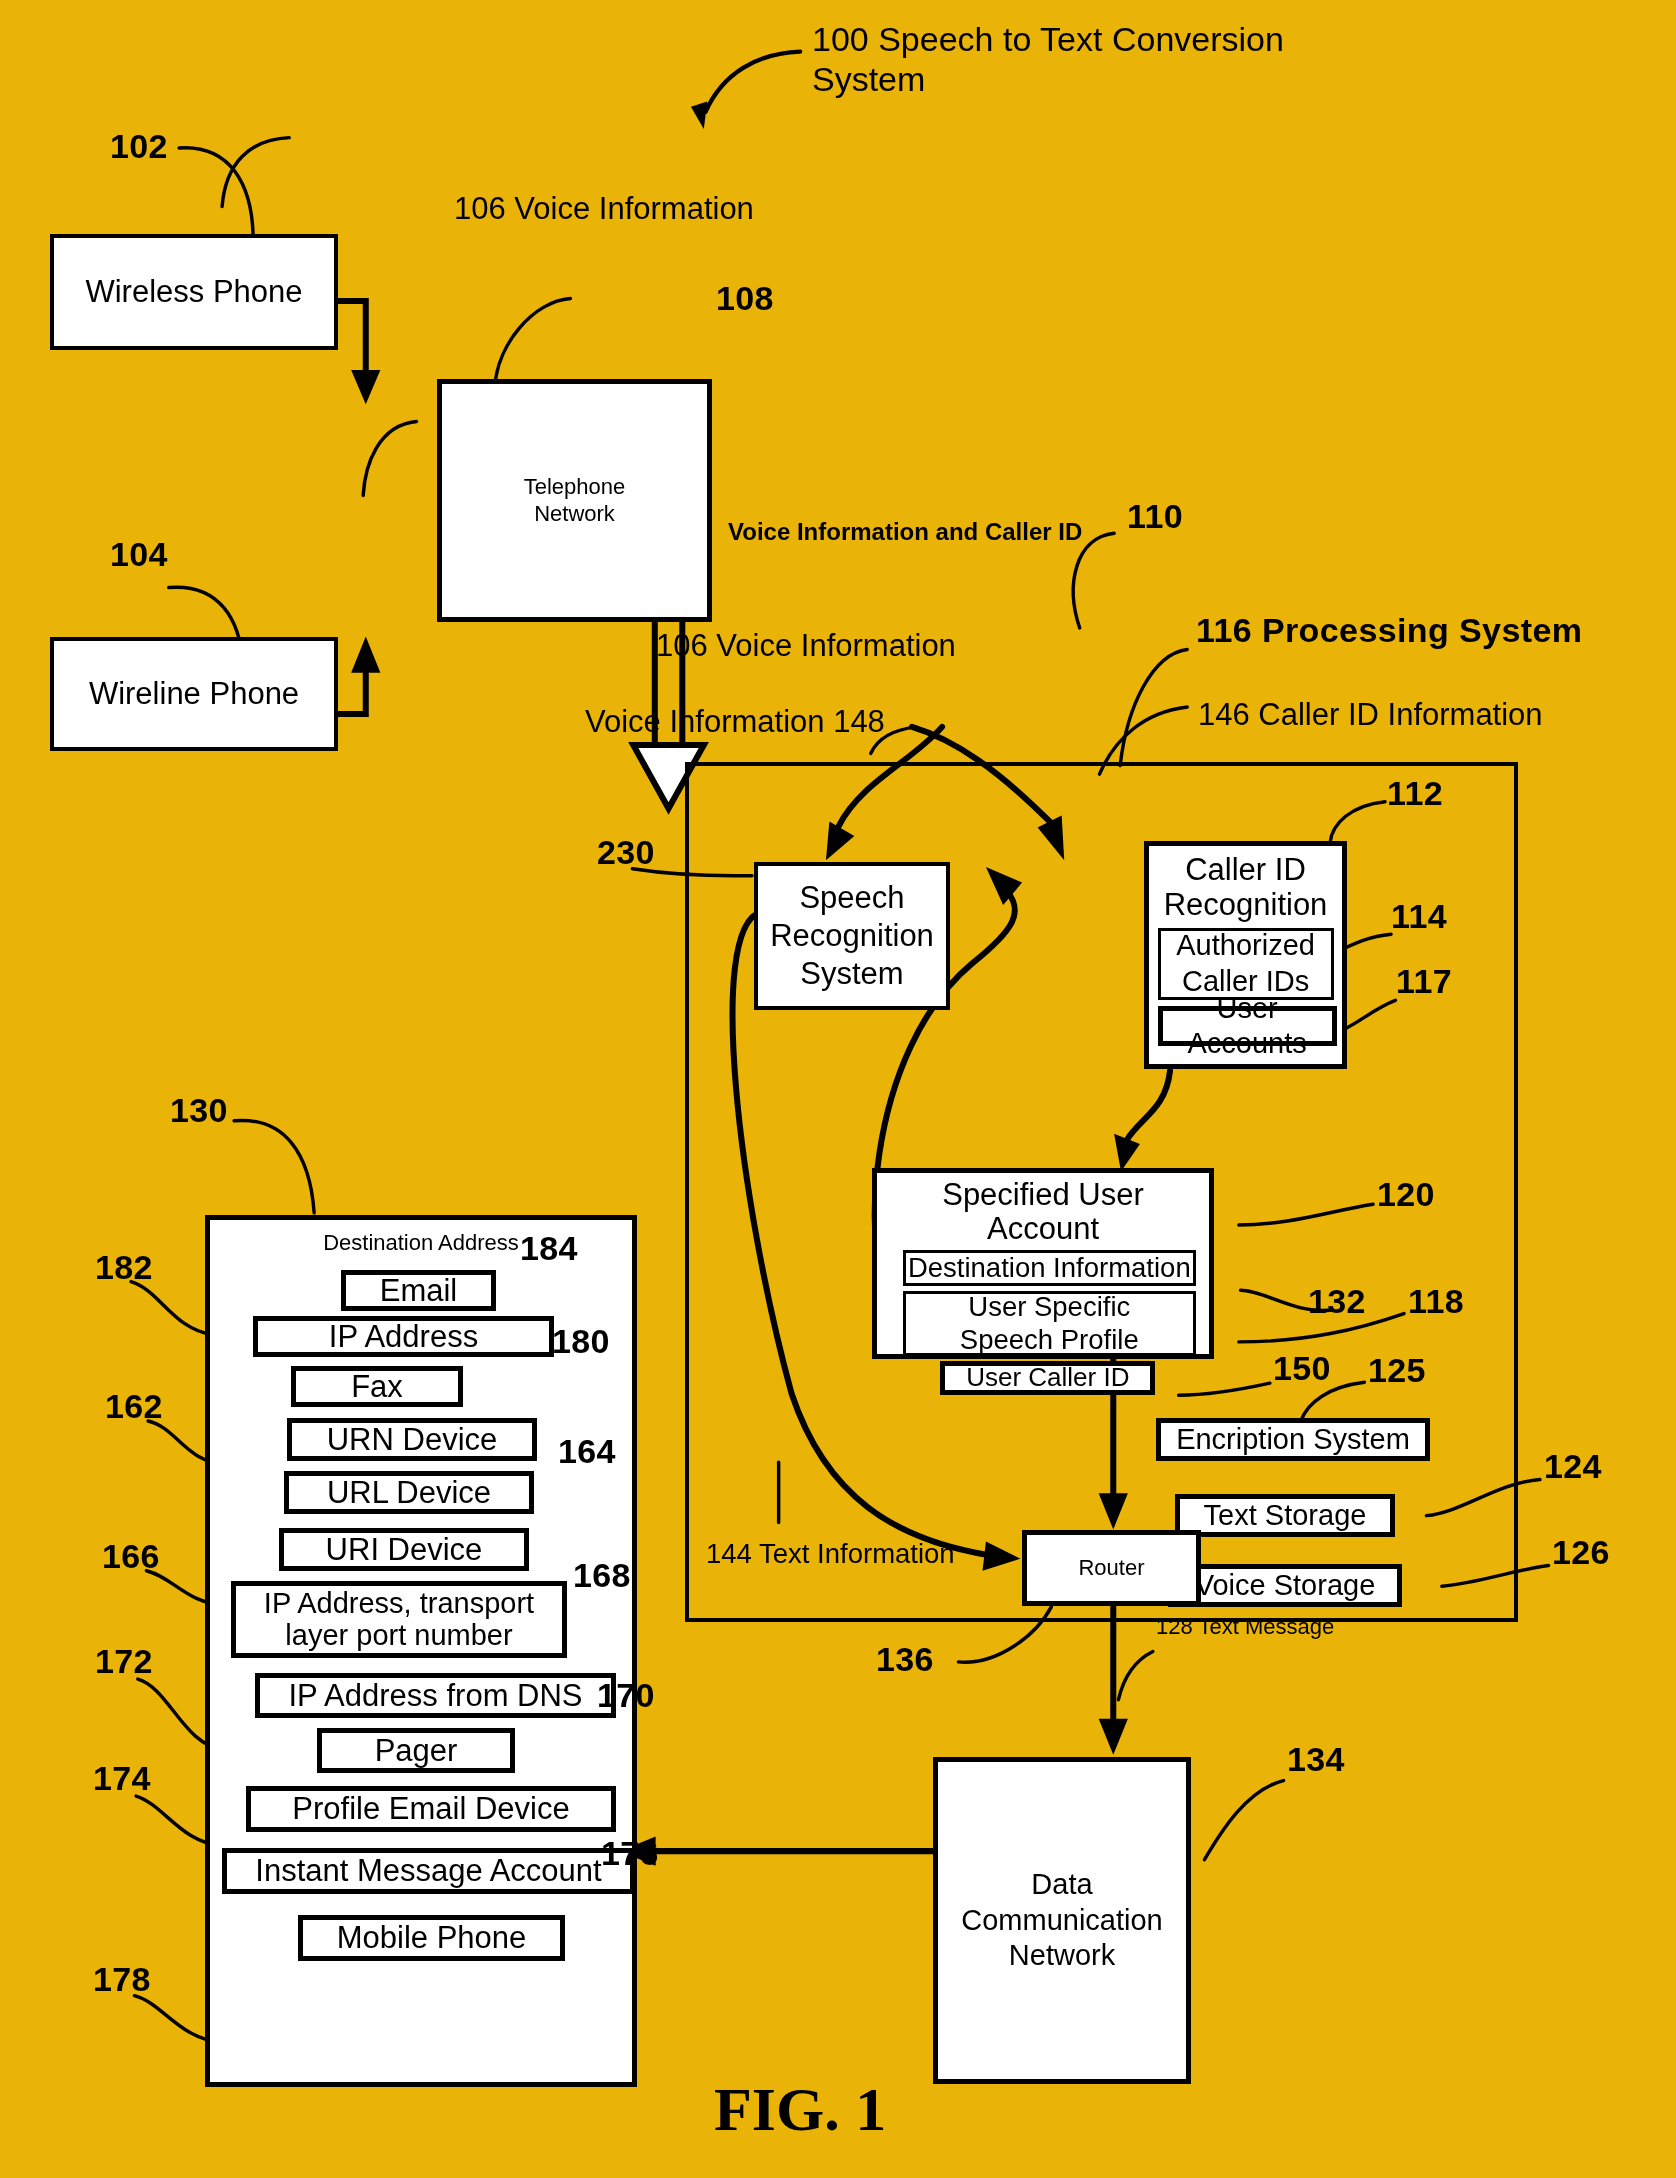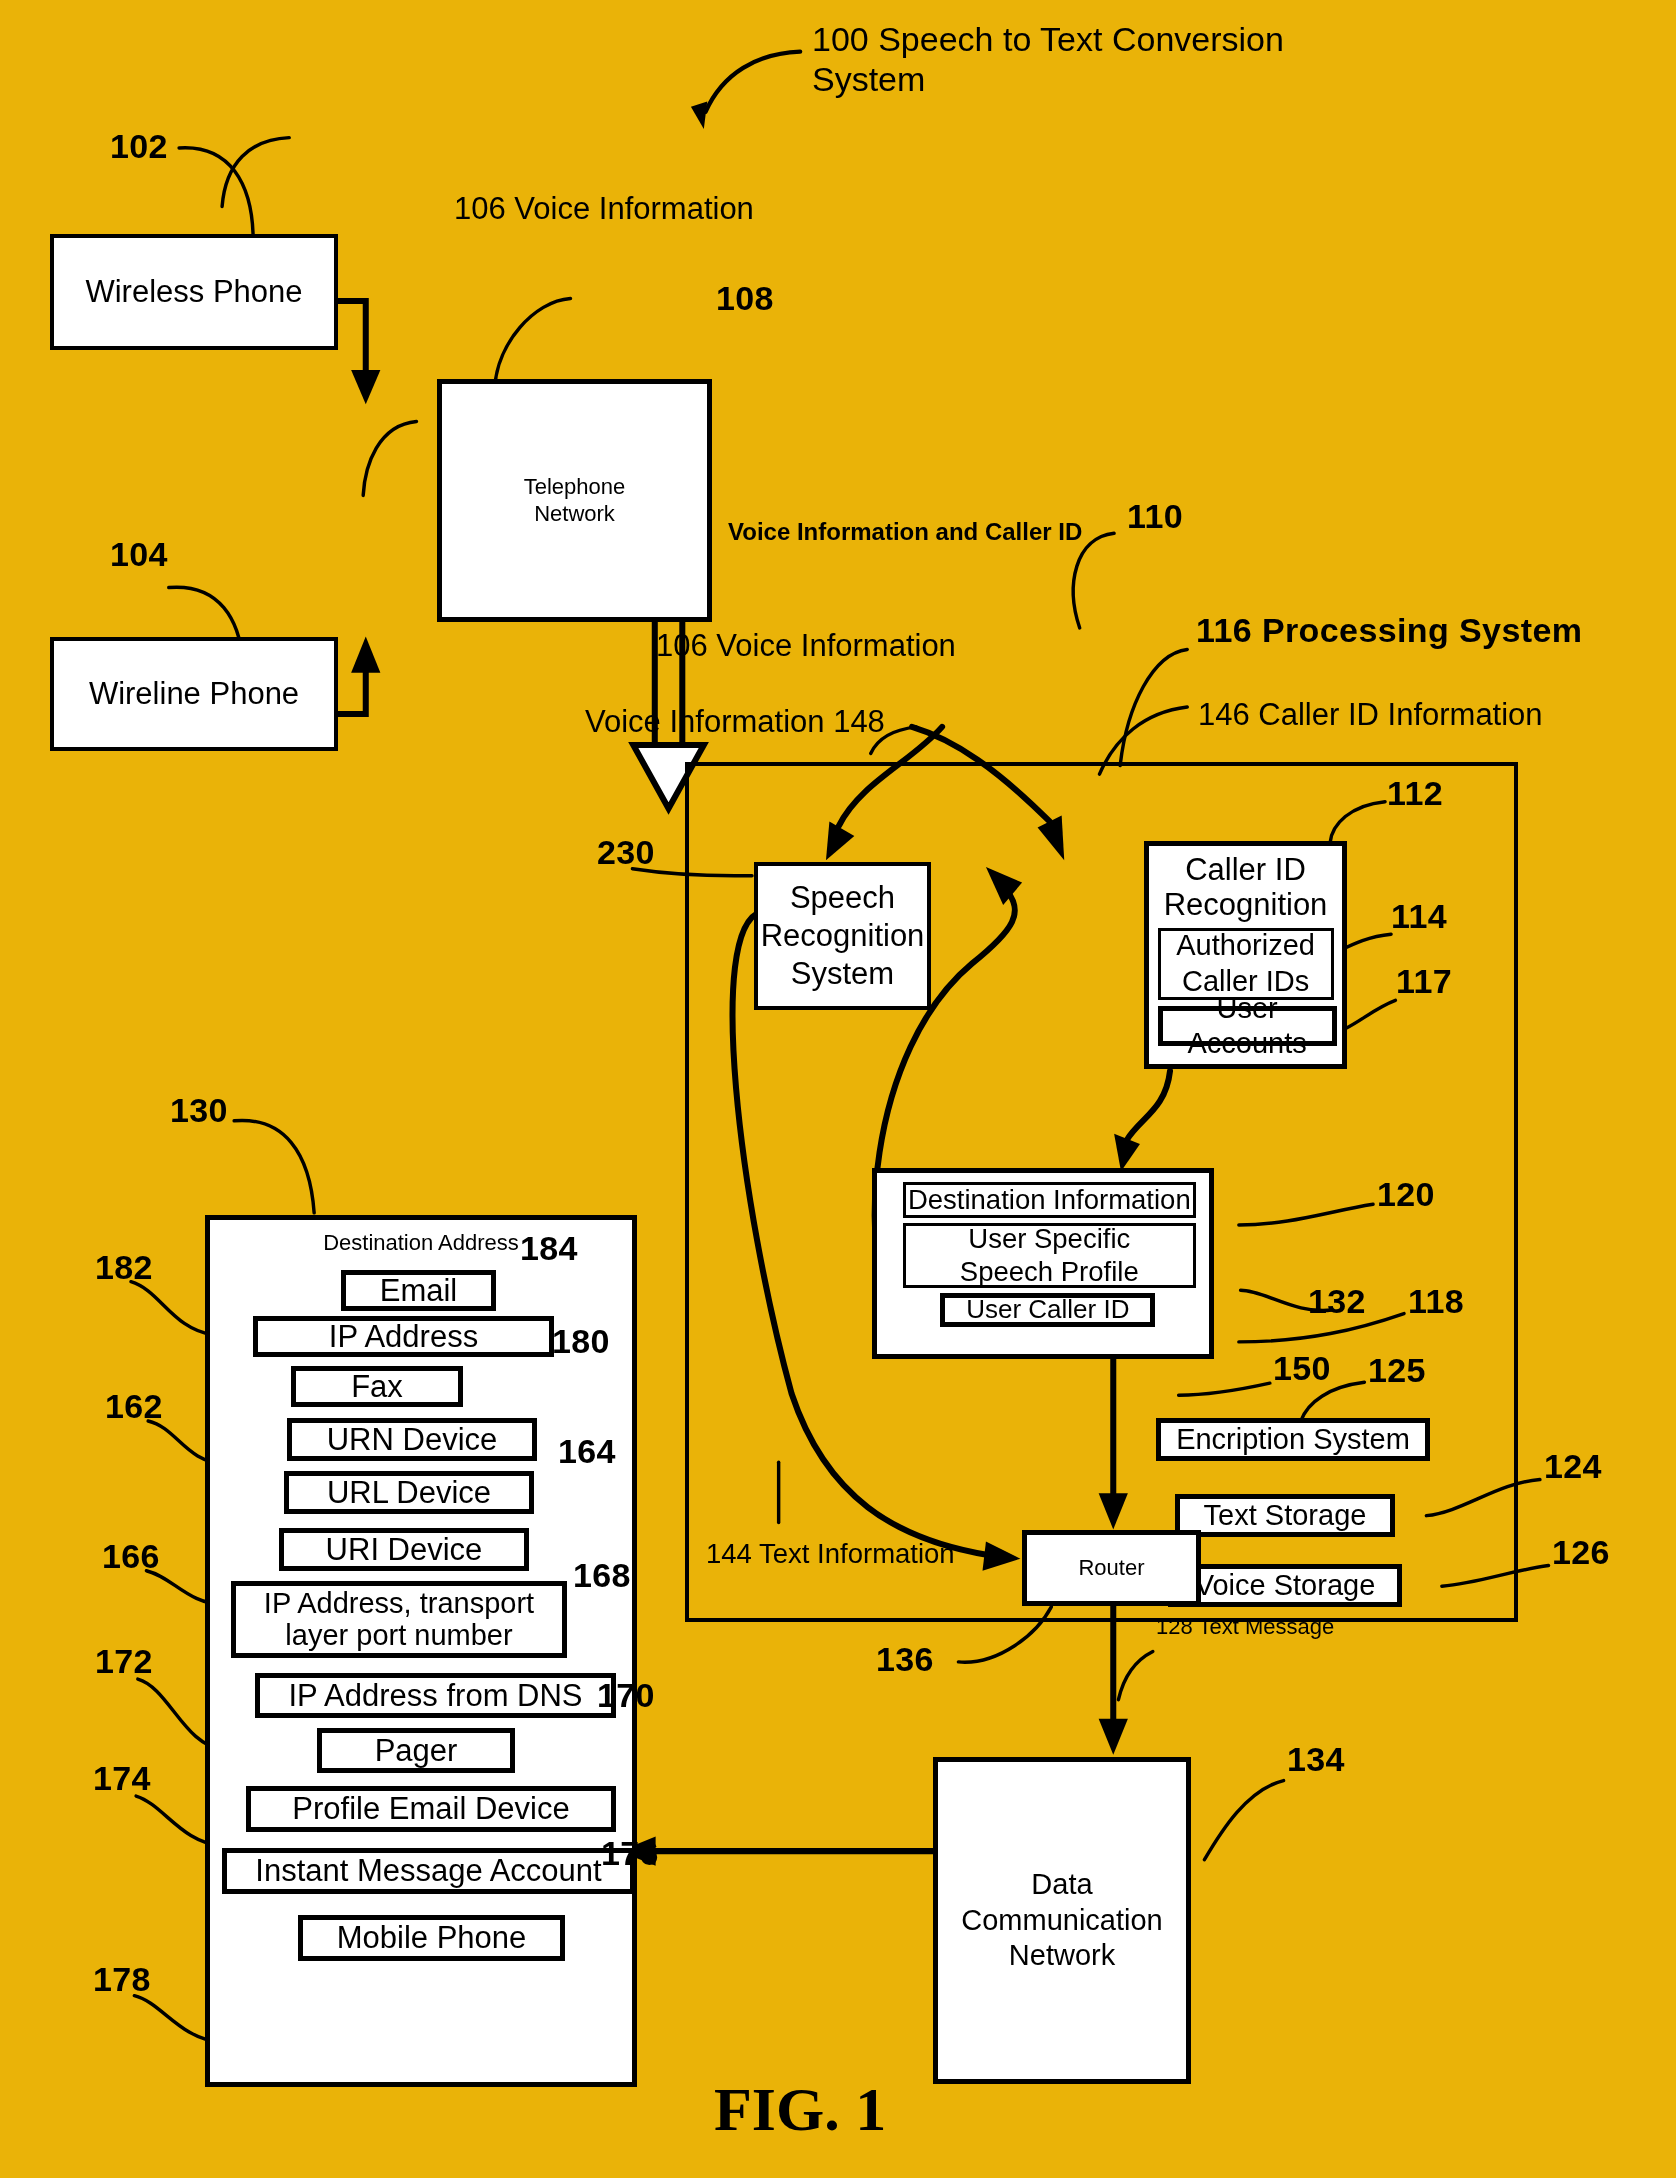--- a/index.html
+++ b/index.html
@@ -243,21 +243,21 @@
 
   <div class="txt n36" style="left:585px; top:704px;">Voice Information 148</div>
 
   <div class="txt n36" style="left:1198px; top:697px;">146 Caller ID Information</div>
 
   <div style="position:absolute; left:685px; top:762px; width:833px; height:860px;
               border:4.3px solid #000; background:transparent; box-sizing:border-box;"></div>
 
   <div class="ref n40" style="left:597px; top:833px;">230</div>
 
-  <div class="box n36" style="left:754px; top:862px; width:177px; height:148px;">
+  <div class="box n36" style="left:754px; top:862px; width:196px; height:148px;">
     <span style="white-space:pre-line;">Speech
 Recognition
 System</span>
   </div>
 
   <div class="ref n40" style="left:1387px; top:774px;">112</div>
 
   <div class="box thick" style="left:1144px; top:841px; width:203px; height:228px;
               display:block; padding:6.9px 8.6px 0 8.6px;">
     <div class="n36" style="text-align:center; white-space:pre-line; line-height:1.12;">Caller ID
@@ -269,20 +269,21 @@
     <div class="box thick n34" style="position:relative; left:0; top:12px; width:179px; height:40px;">
       <span>User Accounts</span>
     </div>
   </div>
 
   <div class="ref n40" style="left:1391px; top:897px;">114</div>
   <div class="ref n40" style="left:1396px; top:962px;">117</div>
 
   <div class="box thick" style="left:872px; top:1168px; width:342px; height:191px;
               display:block; padding:5.2px 10.3px 0 10.3px;">
+    <div class="n36" style="text-align:center; line-height:1.1;">Specified User Account</div>
     <div class="box thin n32" style="position:relative; left:15.5px; top:3.4px; width:293px; height:36px;">
       <span>Destination Information</span>
     </div>
     <div class="box thin n32" style="position:relative; left:15.5px; top:8.6px; width:293px; height:65px;">
       <span style="white-space:pre-line;">User Specific
 Speech Profile</span>
     </div>
     <div class="box thick n30" style="position:relative; left:53px; top:13.8px; width:215px; height:34px;">
       <span>User Caller ID</span>
     </div>

